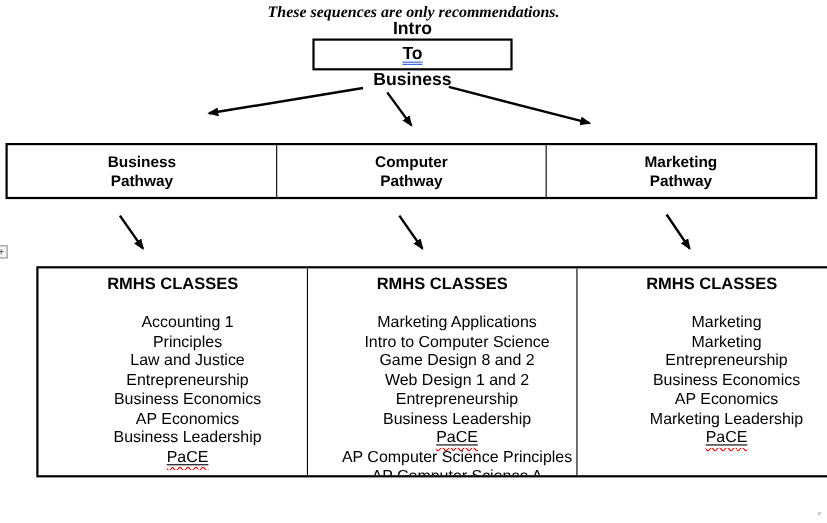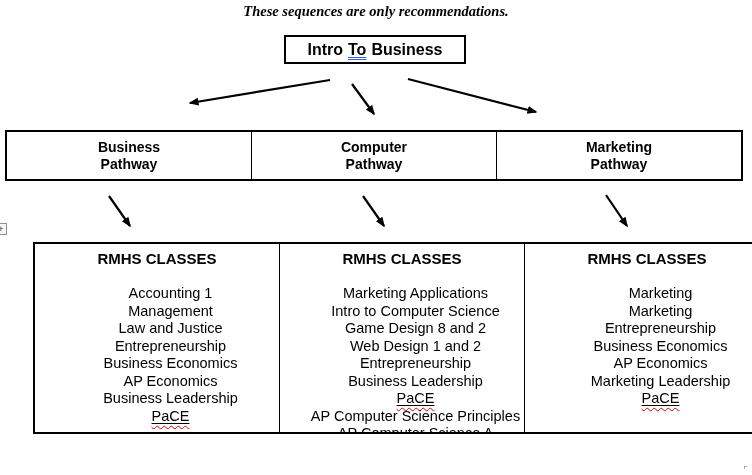--- a/index.html
+++ b/index.html
@@ -31,20 +31,21 @@
     left: 284px; top: 35px;
     width: 182px; height: 29px;
     border: 2px solid #000;
     box-sizing: border-box;
     display: flex;
     align-items: center;
     justify-content: center;
     gap: 5px;
     font-weight: bold;
     font-size: 16px;
+    flex-direction: column;
   }
   .grammar-error {
     text-decoration-line: underline;
     text-decoration-style: double;
     text-decoration-color: var(--grammar-color, #2f5fde);
     text-decoration-thickness: 1px;
     text-underline-offset: 2px;
   }
 
   
@@ -179,21 +180,21 @@
 Pathway</div>
   </div>
 
   <div class="table-handle">+</div>
 
   <div class="classes-table">
 
     <div class="class-cell">
       <div class="class-header">RMHS CLASSES</div>
       <div class="class-item"><span>Accounting 1</span></div>
-      <div class="class-item"><span>Management</span></div>
+      <div class="class-item"><span>Principles</span></div>
       <div class="class-item"><span>Law and Justice</span></div>
       <div class="class-item"><span>Entrepreneurship</span></div>
       <div class="class-item"><span>Business Economics</span></div>
       <div class="class-item"><span>AP Economics</span></div>
       <div class="class-item"><span>Business Leadership</span></div>
       <div class="class-item"><span class="spell-error"><span class="u">PaCE</span></span></div>
     </div>
 
     <div class="class-cell">
       <div class="class-header">RMHS CLASSES</div>

